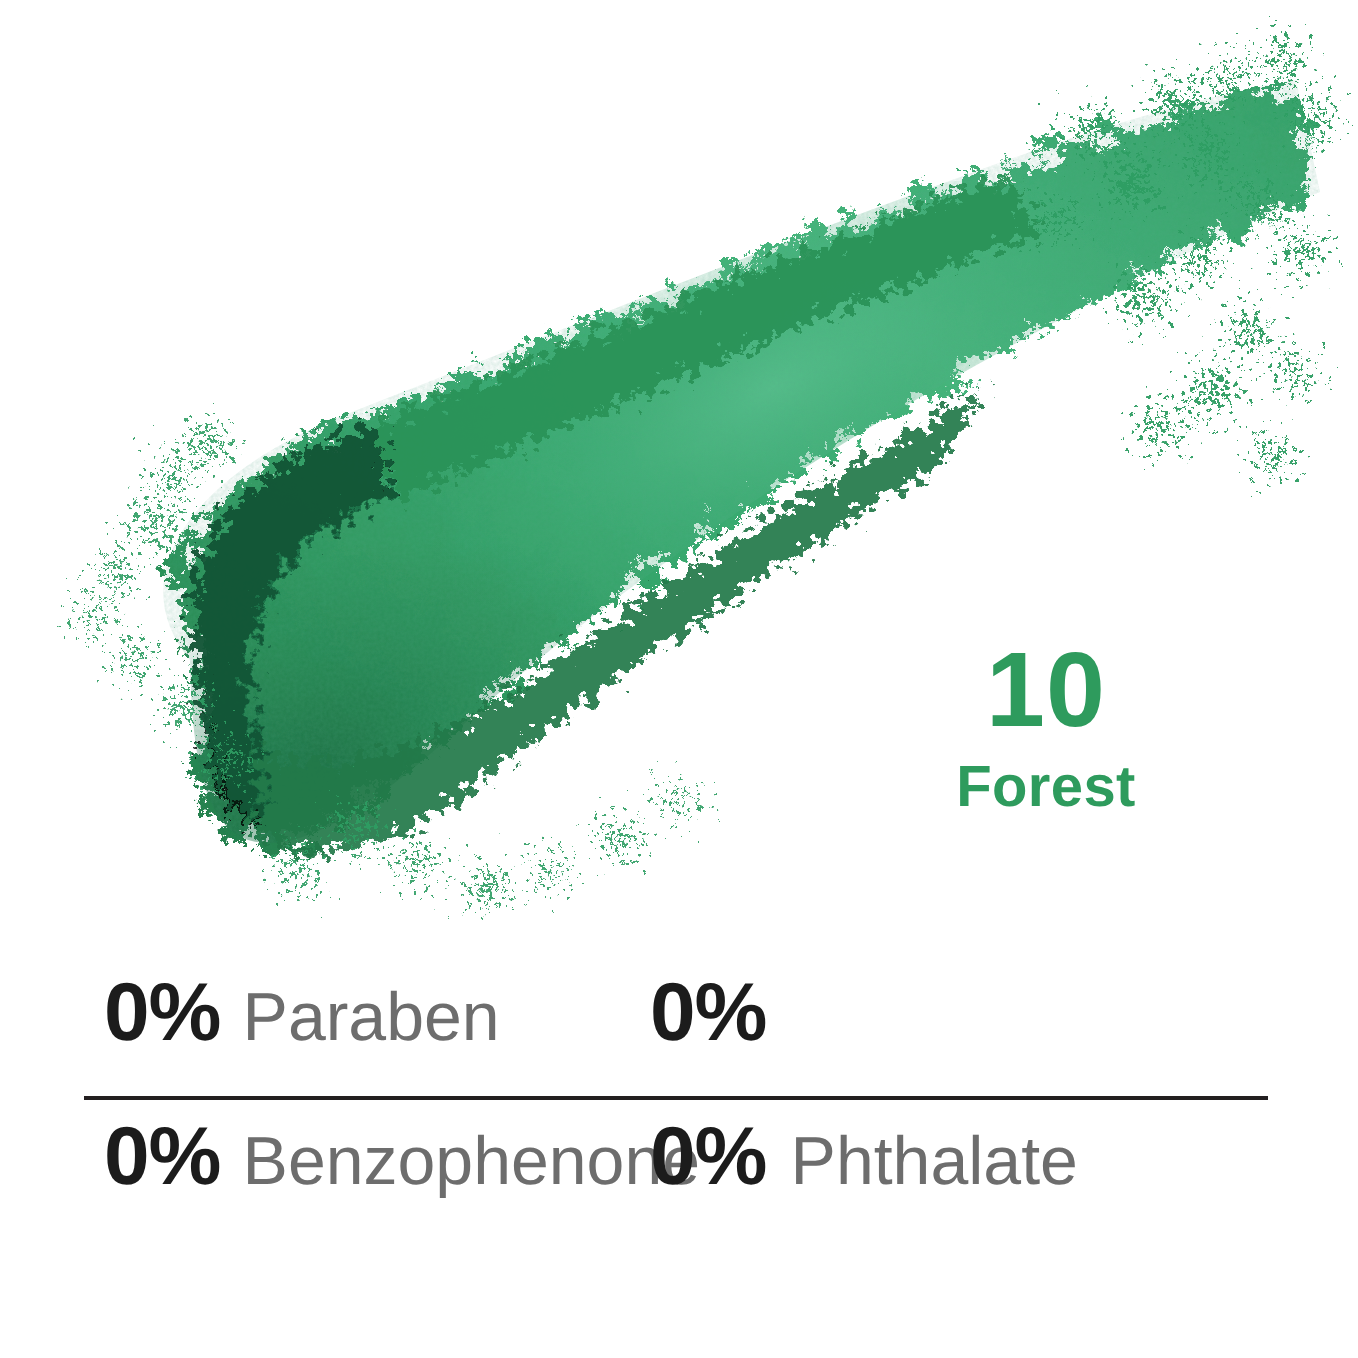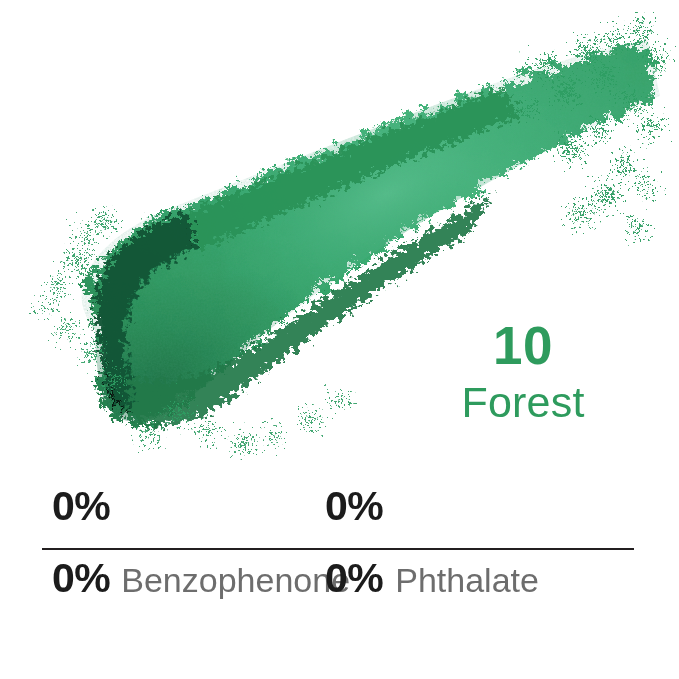--- a/index.html
+++ b/index.html
@@ -56,22 +56,22 @@
     display: block;
     font-family: "Liberation Sans", sans-serif;
     font-size: 53px;
     font-weight: bold;
     letter-spacing: 0.5px;
     line-height: 1.05;
   }
   .shade-name {
     display: block;
     font-family: "Liberation Sans", sans-serif;
-    font-size: 43px;
-    font-weight: normal;
+    font-size: 29px;
+    font-weight: bold;
     letter-spacing: 0.2px;
     line-height: 1.15;
     margin-top: 4px;
   }
 
   
   .claims {
     position: absolute;
     left: 0;
     top: 470px;
@@ -270,20 +270,21 @@
       <span class="shade-number" style="color: rgb(46, 155, 93);">10</span>
       <span class="shade-name" style="color: rgb(46, 155, 93);">Forest</span>
     </div>
   </div>
 
   <div class="claims">
 
     <div class="claims-row">
       <div class="claim claim-col-left">
         <span class="claim-value" style="color: rgb(28, 28, 28);">0%</span>
+        <span class="claim-label" style="color: rgb(109, 109, 109);">Paraben</span>
       </div>
       <div class="claim claim-col-right">
         <span class="claim-value" style="color: rgb(28, 28, 28);">0%</span>
       </div>
     </div>
 
     <div class="claims-divider" style="background: rgb(35, 31, 32);"></div>
 
     <div class="claims-row">
       <div class="claim claim-col-left">

